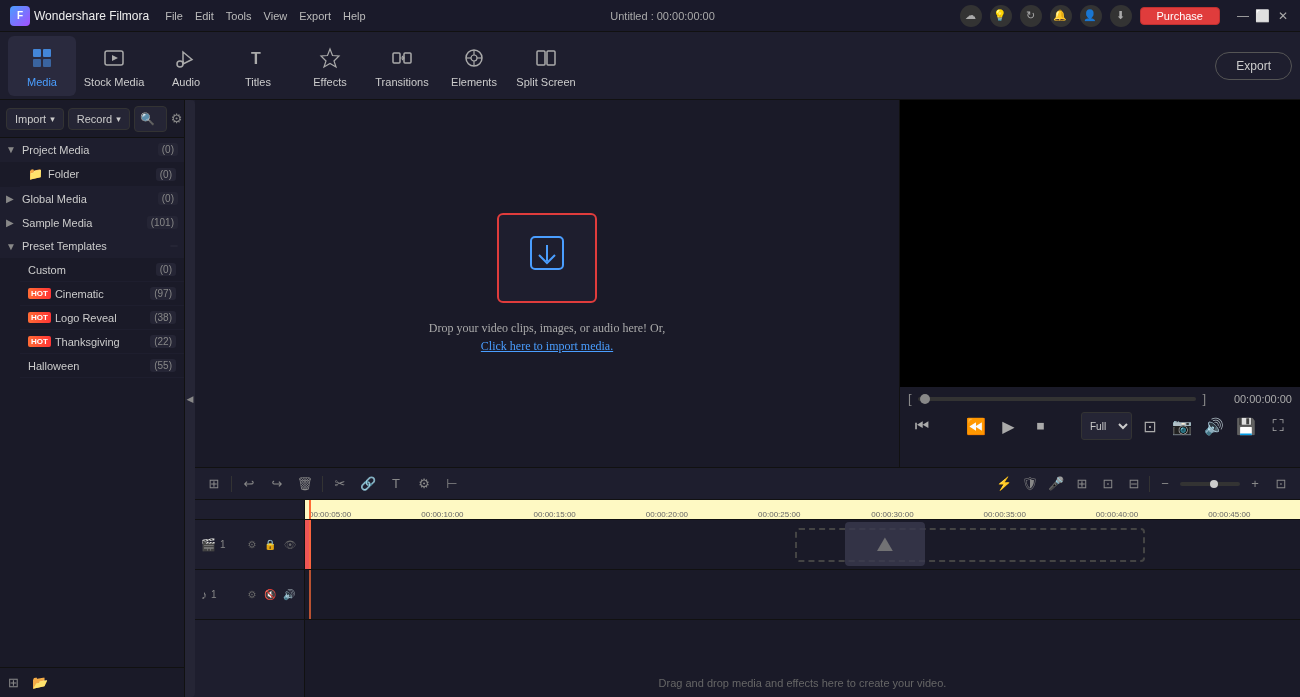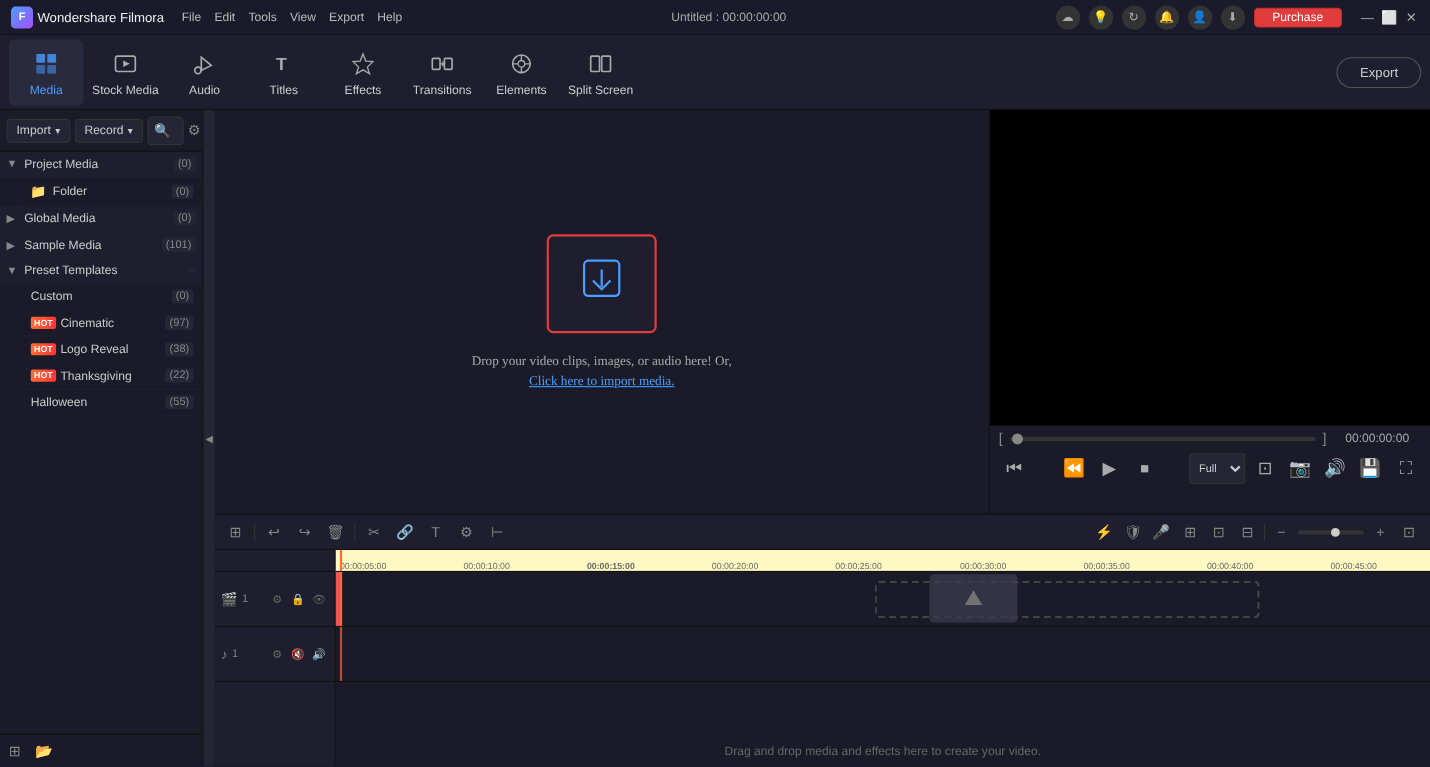--- a/index.html
+++ b/index.html
@@ -402,21 +402,21 @@
       background: #888;
       border-radius: 50%;
       position: absolute;
       top: -3px;
       left: 2px;
     }
     .time-code {
       color: #aaa;
       font-size: 11px;
       min-width: 80px;
-      text-align: center;
+      text-align: right;
     }
     .bracket-btn {
       color: #888;
       font-size: 13px;
       cursor: pointer;
     }
     .preview-buttons {
       display: flex;
       align-items: center;
       justify-content: space-between;
@@ -947,21 +947,21 @@
             </div>
           </div>
         </div>
 
         <div class="timeline-right">
           <div class="timeline-ruler">
             <div style="position:absolute;left:4px;top:0;width:2px;height:100%;background:#ff6b35;z-index:5;"></div>
             <div style="display:flex;align-items:flex-end;height:100%;gap:0;overflow:hidden;">
               <span style="flex-shrink:0;font-size:8px;color:#666;margin-right:70px;">00:00:05:00</span>
               <span style="flex-shrink:0;font-size:8px;color:#666;margin-right:70px;">00:00:10:00</span>
-              <span style="flex-shrink:0;font-size:8px;color:#666;margin-right:70px;font-weight:bold;">00:00:15:00</span>
+              <span style="flex-shrink:0;font-size:8px;color:#666;margin-right:70px;">00:00:15:00</span>
               <span style="flex-shrink:0;font-size:8px;color:#666;margin-right:70px;">00:00:20:00</span>
               <span style="flex-shrink:0;font-size:8px;color:#666;margin-right:71px;">00:00:25:00</span>
               <span style="flex-shrink:0;font-size:8px;color:#666;margin-right:70px;">00:00:30:00</span>
               <span style="flex-shrink:0;font-size:8px;color:#666;margin-right:70px;">00:00:35:00</span>
               <span style="flex-shrink:0;font-size:8px;color:#666;margin-right:70px;">00:00:40:00</span>
               <span style="flex-shrink:0;font-size:8px;color:#666;margin-right:70px;">00:00:45:00</span>
 
             </div>
           </div>
           <div class="timeline-tracks">

